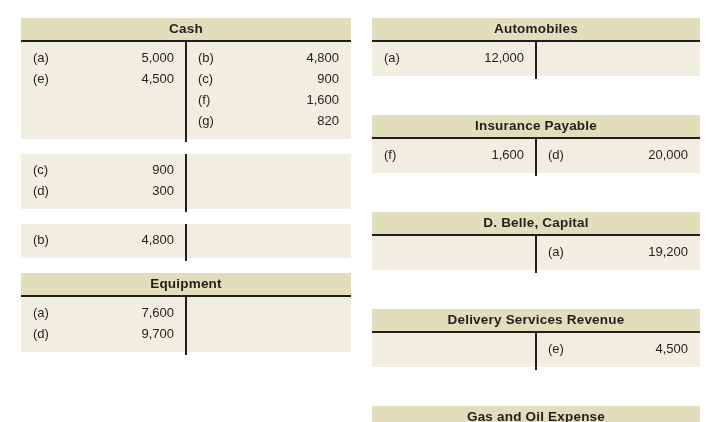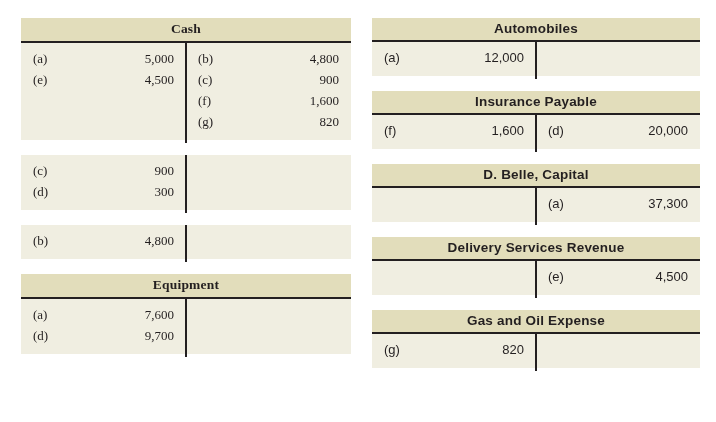--- a/index.html
+++ b/index.html
@@ -10,22 +10,22 @@
     box-sizing: border-box;
     padding: 18px 16px 0 21px;
     display: flex;
     gap: 21px;
     background: var(--page-bg, #ffffff);
     color: var(--text, #231f20);
     font-family: "Liberation Sans", "DejaVu Sans", sans-serif;
     overflow: hidden;
   }
   .column { display: flex; flex-direction: column; }
-  .column.left  { width: 330px; font-family: Liberation Serif, serif; }
-  .column.right { width: 328px; }
+  .column.left  { width: 330px; }
+  .column.right { width: 328px; gap: 24px; }
 
   .taccount { margin-bottom: 15px; }
 
   .taccount-header {
     background: var(--header-bg, #e2ddbb);
     border-bottom: 2px solid var(--line, #231f20);
     text-align: center;
     font-weight: bold;
     font-size: 13.5px;
     letter-spacing: 0.2px;
@@ -179,21 +179,21 @@
           </div>
     </div>
   </div>
       <div class="taccount">
     <div class="taccount-header">D. Belle, Capital</div>
     <div class="taccount-body">
       <div class="side debit"></div>
       <div class="side credit">
             <div class="entry">
     <span class="entry-label">(a)</span>
-    <span class="entry-value">37,300</span>
+    <span class="entry-value">19,200</span>
   </div>
           </div>
     </div>
   </div>
       <div class="taccount">
     <div class="taccount-header">Delivery Services Revenue</div>
     <div class="taccount-body">
       <div class="side debit"></div>
       <div class="side credit">
             <div class="entry">

